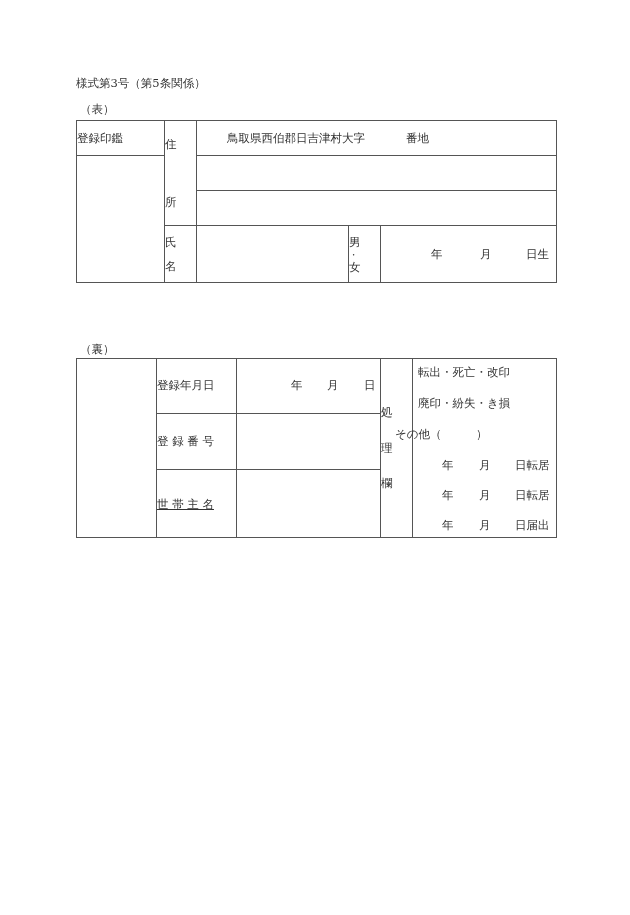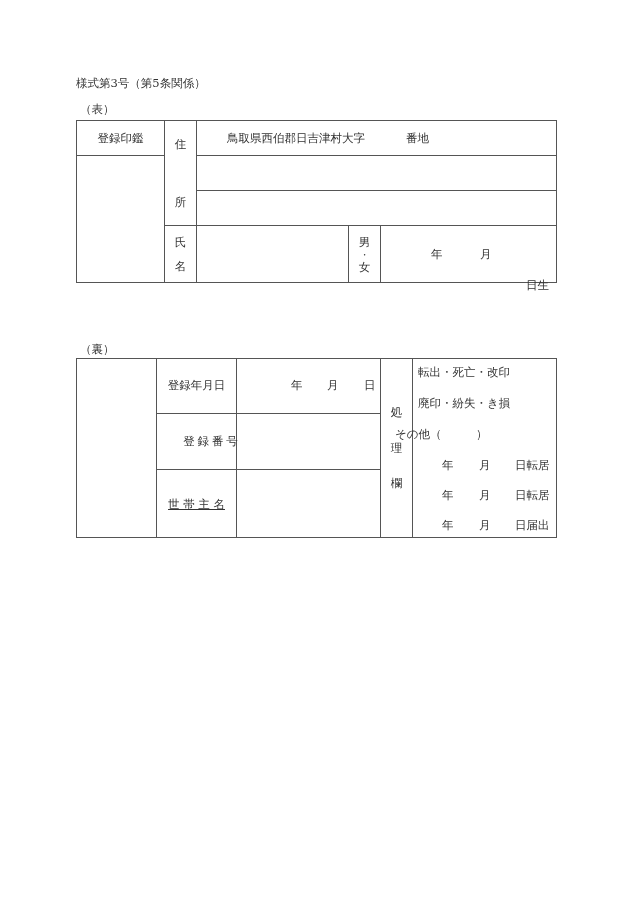--- a/index.html
+++ b/index.html
@@ -2,21 +2,21 @@
 <html><head>
 <meta charset="utf-8">
 <style>
   html, body { margin:0; padding:0; background:#ffffff; }
   body { width:630px; height:915px; position:relative; overflow:hidden;
          font-family:"DejaVu Serif", "Liberation Serif", serif; color:#333; font-size:11.5px; }
   .abs { position:absolute; }
   .hline { position:absolute; height:1px; background:#555; }
   .vline { position:absolute; width:1px; background:#555; }
   .txt { position:absolute; white-space:nowrap; line-height:14px; }
-  .center { text-align:center; }
+  .center { }
 </style>
 </head>
 <body>
 
 <div class="txt" style="left:76px;top:76px;">様式第3号（第5条関係）</div>
 <div class="txt" style="left:80px;top:102px;">（表）</div>
 
 <div>
 
   <div class="hline" style="left:76px;top:120px;width:481px;"></div>
@@ -48,21 +48,21 @@
   <div class="txt center" style="left:165px;top:235px;width:31px;">氏</div>
   <div class="txt center" style="left:165px;top:259px;width:31px;">名</div>
   <div class="abs" style="left:197px;top:226px;width:151px;height:56px;"></div>
 
   <div class="txt center" style="left:349px;top:235px;width:31px;">男</div>
   <div class="txt center" style="left:349px;top:248px;width:31px;font-size:9px;">・</div>
   <div class="txt center" style="left:349px;top:260px;width:31px;">女</div>
 
   <div class="txt" style="left:431px;top:247px;">年</div>
   <div class="txt" style="left:480px;top:247px;">月</div>
-  <div class="txt" style="left:526px;top:247px;margin-top:31px;">日生</div>
+  <div class="txt" style="left:526px;top:247px;">日生</div>
 </div>
 
 <div class="txt" style="left:80px;top:342px;">（裏）</div>
 
 <div>
 
   <div class="hline" style="left:76px;top:358px;width:481px;"></div>
   <div class="hline" style="left:76px;top:537px;width:481px;"></div>
   <div class="vline" style="left:76px;top:358px;height:180px;"></div>
   <div class="vline" style="left:556px;top:358px;height:180px;"></div>
@@ -75,21 +75,21 @@
   <div class="hline" style="left:156px;top:413px;width:224px;"></div>
   <div class="hline" style="left:156px;top:469px;width:224px;"></div>
 
   <div class="abs" style="left:77px;top:359px;width:79px;height:178px;"></div>
 
   <div class="txt center" style="left:157px;top:378px;width:79px;">登録年月日</div>
   <div class="txt" style="left:291px;top:378px;">年</div>
   <div class="txt" style="left:327px;top:378px;">月</div>
   <div class="txt" style="left:364px;top:378px;">日</div>
 
-  <div class="txt center" style="left:171px;top:434px;width:79px;font-family:Liberation Serif, serif;">登 録 番 号</div>
+  <div class="txt center" style="left:157px;top:434px;width:79px;">登 録 番 号</div>
   <div class="abs" style="left:237px;top:414px;width:143px;height:55px;"></div>
 
   <div class="txt center" style="left:157px;top:497px;width:79px;text-decoration:underline;">世 帯 主 名</div>
   <div class="abs" style="left:237px;top:470px;width:143px;height:67px;"></div>
 
   <div class="txt center" style="left:381px;top:405px;width:31px;">処</div>
   <div class="txt center" style="left:381px;top:441px;width:31px;">理</div>
   <div class="txt center" style="left:381px;top:476px;width:31px;">欄</div>
 
   <div class="txt" style="left:418px;top:365px;">転出・死亡・改印</div>

